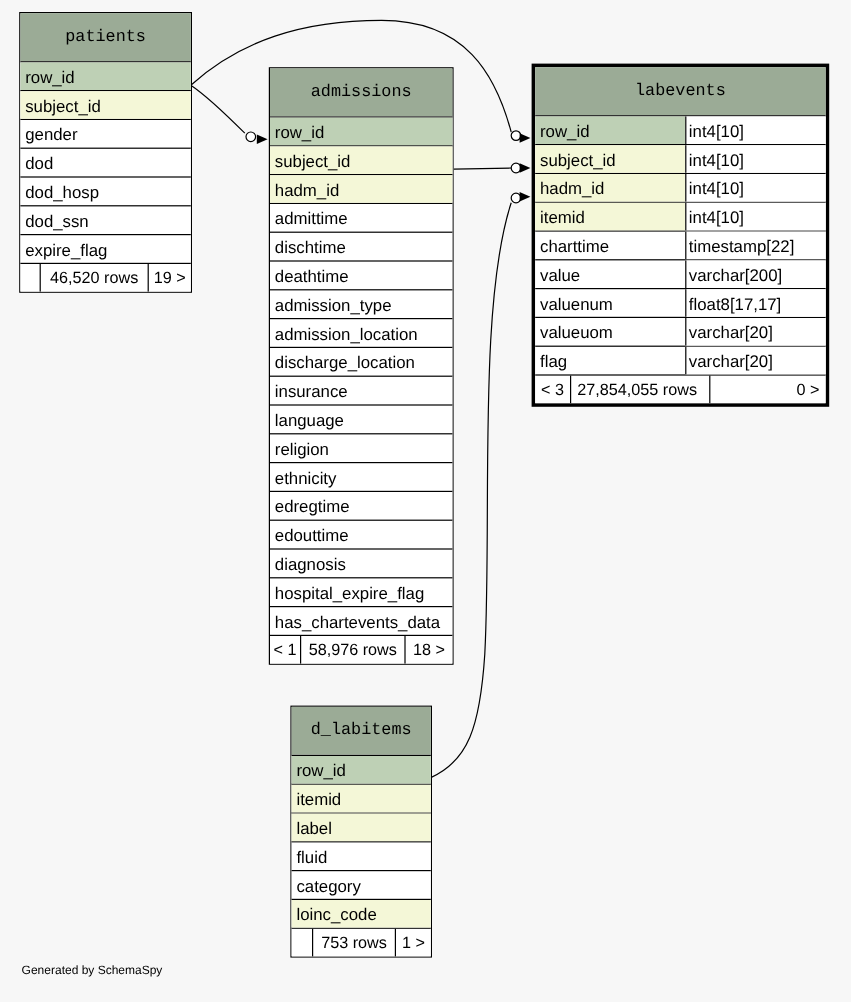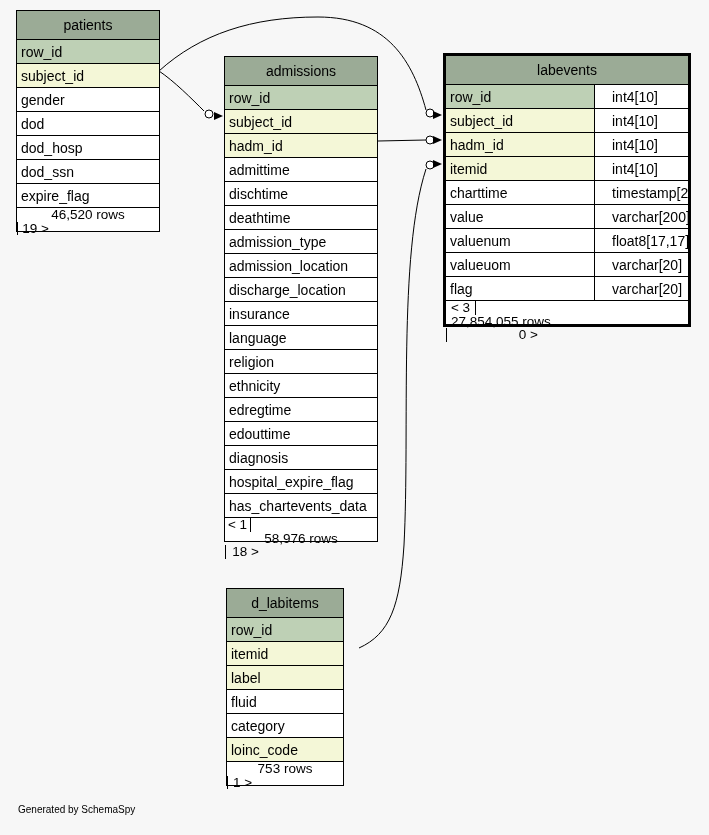--- a/index.html
+++ b/index.html
@@ -12,55 +12,55 @@
   .rel-circle { fill:#fff; stroke:var(--border,#000); stroke-width:1; }
   .rel-arrow { fill:var(--border,#000); stroke:none; }
 
   .table {
     position:absolute; background:var(--row_bg,#fff);
     border:1px solid var(--border,#000); box-sizing:border-box;
     font-size:14px; line-height:1;
   }
   .table.emphasis { border-width:3px; }
   .t-header {
-    height:28px; display:flex; align-items:center; justify-content:center;
-    background:var(--header_bg,#9bab96); box-sizing:border-box;
+    height:40px; display:flex; align-items:center; justify-content:center;
+    background:var(--header_bg,#9bab96); box-sizing:border-box;font-family:Liberation Mono, monospace;
   }
   .t-row {
     height:24px; box-sizing:border-box; border-top:1px solid var(--border,#000);
     display:flex; align-items:stretch; background:var(--row_bg,#fff);
   }
   .col-name {
     flex:1; display:flex; align-items:center; padding:0 18px 0 4px;
     white-space:nowrap; overflow:hidden;
   }
   .col-type {
-    width:94px; display:flex; align-items:center; padding-left:17px;
+    width:117px; display:flex; align-items:center; padding-left:2px;
     border-left:1px solid var(--border,#000); background:var(--row_bg,#fff);
     white-space:nowrap; overflow:hidden; box-sizing:border-box;
   }
   .key-primary { background:var(--primary_key_bg,#bed0b5); }
   .key-indexed { background:var(--indexed_bg,#f4f7d7); }
 
   .t-footer {
     height:24px; box-sizing:border-box; border-top:1px solid var(--border,#000);
-    display:flex; align-items:stretch; font-size:13.5px; background:var(--row_bg,#fff);flex-direction:column;
+    display:flex; align-items:stretch; font-size:13.5px; background:var(--row_bg,#fff);
   }
   .t-footer span {
     display:flex; align-items:center; justify-content:center;
     box-sizing:border-box; white-space:nowrap;
   }
   .f-left  { border-right:1px solid var(--border,#000); }
   .f-rows  { flex:1; }
   .f-right { border-left:1px solid var(--border,#000); }
 
   .tbl-patients   { left:16px;  top:10px;  width:144px; }
   .tbl-admissions { left:224px; top:56px;  width:154px; }
   .tbl-labevents  { left:443px; top:53px;  width:248px; }
-  .tbl-dlabitems  { left:226px; top:588px; width:118px; }
+  .tbl-dlabitems  { left:242px; top:588px; width:118px; }
 
   .tbl-patients .f-left{width:17px} .tbl-patients .f-right{width:36px}
   .tbl-admissions .f-left{width:26px} .tbl-admissions .f-right{width:40px}
   .tbl-labevents .f-left{width:30px}
   .tbl-labevents .f-rows{justify-content:flex-start; padding-left:5px;}
   .tbl-labevents .f-right{width:97px; justify-content:flex-end; padding-right:5px;}
   .tbl-dlabitems .f-left{width:18px} .tbl-dlabitems .f-right{width:30px}
 
   .generated-note { position:absolute; left:18px; top:804px; font-size:10px; }
 </style>

